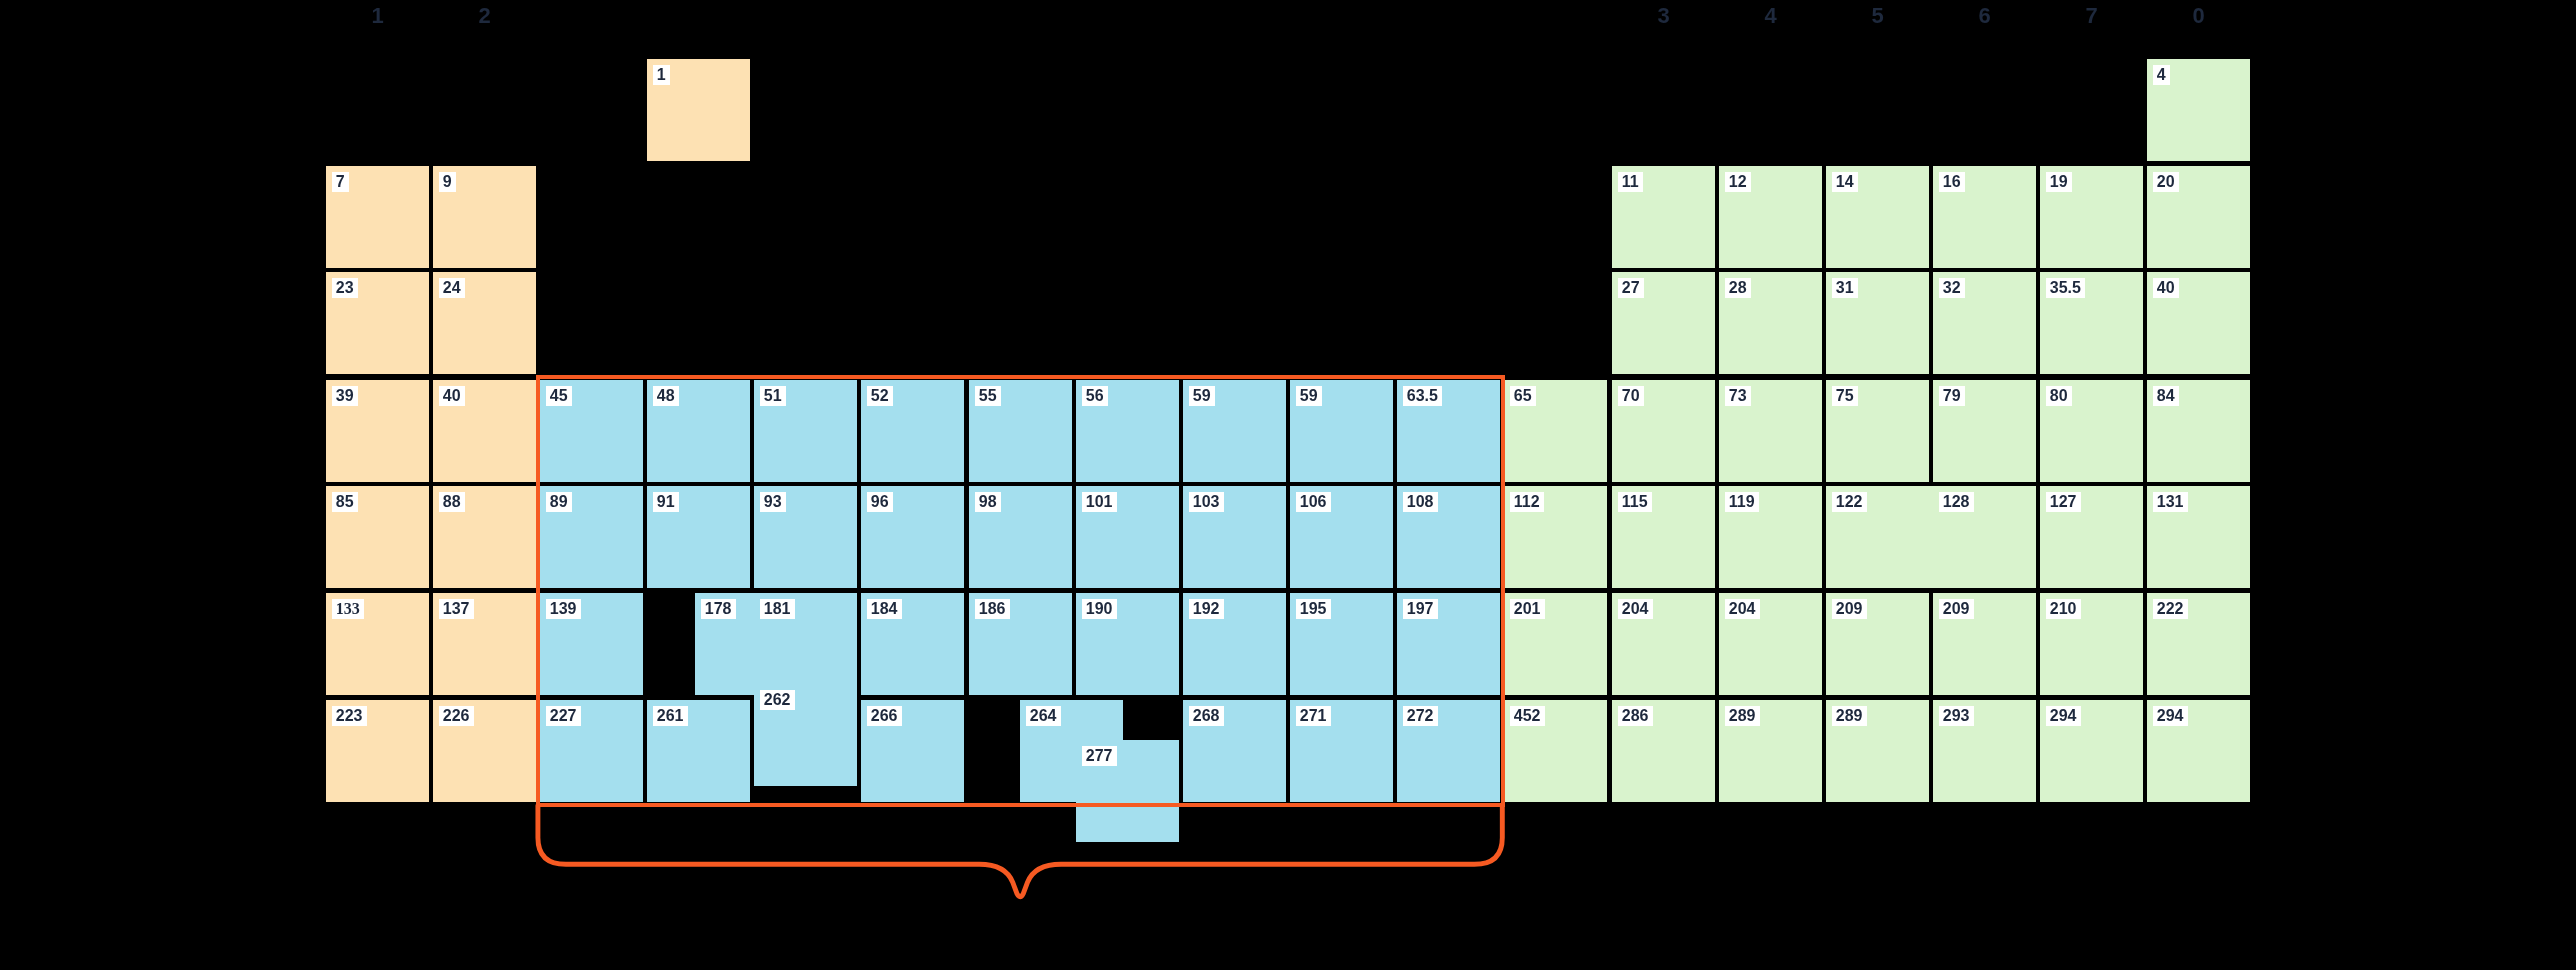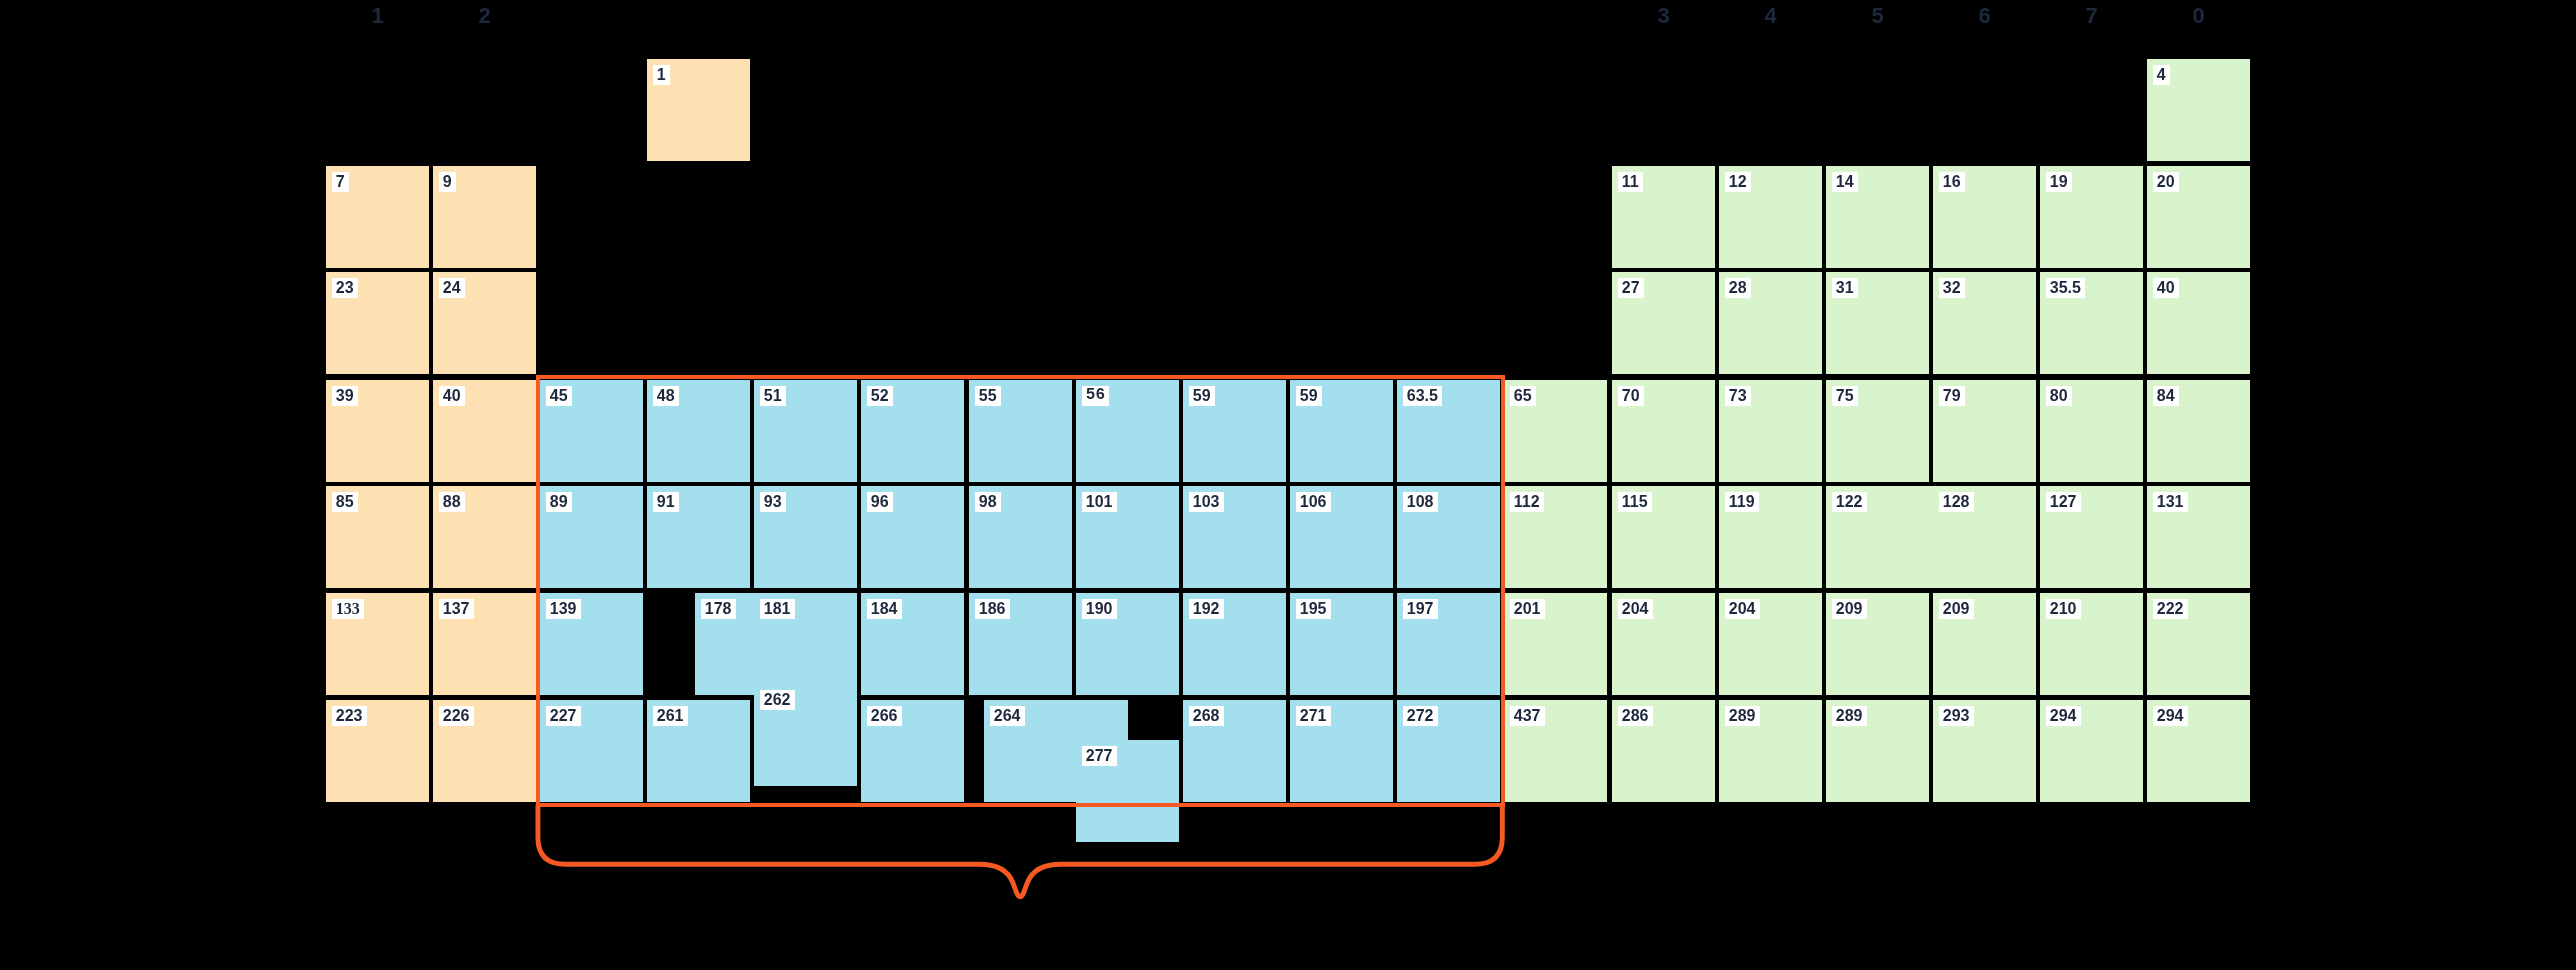--- a/index.html
+++ b/index.html
@@ -130,21 +130,21 @@
       </div>
       <div class="cell t" style="left: 754px; top: 380px;">
         <span class="chip">51</span>
       </div>
       <div class="cell t" style="left: 861px; top: 380px;">
         <span class="chip">52</span>
       </div>
       <div class="cell t" style="left: 969px; top: 380px;">
         <span class="chip">55</span>
       </div>
-      <div class="cell t" style="left: 1076px; top: 380px; font-family: Liberation Mono, monospace;">
+      <div class="cell t" style="left: 1076px; top: 380px;">
         <span class="chip">56</span>
       </div>
       <div class="cell t" style="left: 1183px; top: 380px;">
         <span class="chip">59</span>
       </div>
       <div class="cell t" style="left: 1290px; top: 380px;">
         <span class="chip">59</span>
       </div>
       <div class="cell t" style="left: 1397px; top: 380px;">
         <span class="chip">63.5</span>
@@ -289,37 +289,37 @@
       </div>
       <div class="cell t" style="left: 647px; top: 700px;">
         <span class="chip">261</span>
       </div>
       <div class="cell t" style="left: 754px; top: 684px;">
         <span class="chip">262</span>
       </div>
       <div class="cell t" style="left: 861px; top: 700px;">
         <span class="chip">266</span>
       </div>
-      <div class="cell t" style="left: 984px; top: 700px; padding-left: 41px;">
+      <div class="cell t" style="left: 1020px; top: 700px;">
         <span class="chip">264</span>
       </div>
       <div class="cell t" style="left: 1076px; top: 700px; margin-top: 40px;">
         <span class="chip">277</span>
       </div>
       <div class="cell t" style="left: 1183px; top: 700px;">
         <span class="chip">268</span>
       </div>
       <div class="cell t" style="left: 1290px; top: 700px;">
         <span class="chip">271</span>
       </div>
       <div class="cell t" style="left: 1397px; top: 700px;">
         <span class="chip">272</span>
       </div>
       <div class="cell p" style="left: 1504px; top: 700px;">
-        <span class="chip">437</span>
+        <span class="chip">452</span>
       </div>
       <div class="cell p" style="left: 1612px; top: 700px;">
         <span class="chip">286</span>
       </div>
       <div class="cell p" style="left: 1719px; top: 700px;">
         <span class="chip">289</span>
       </div>
       <div class="cell p" style="left: 1826px; top: 700px;">
         <span class="chip">289</span>
       </div>

